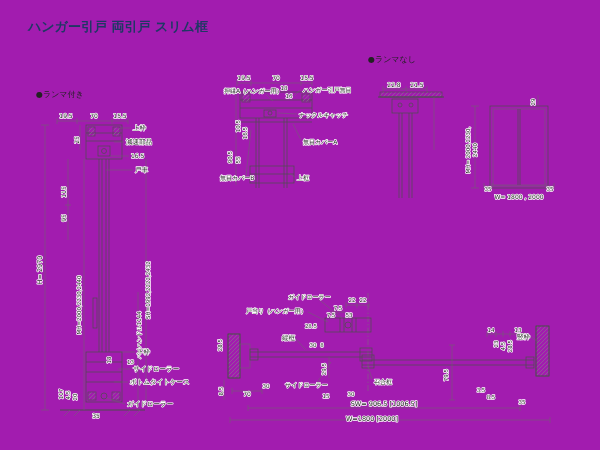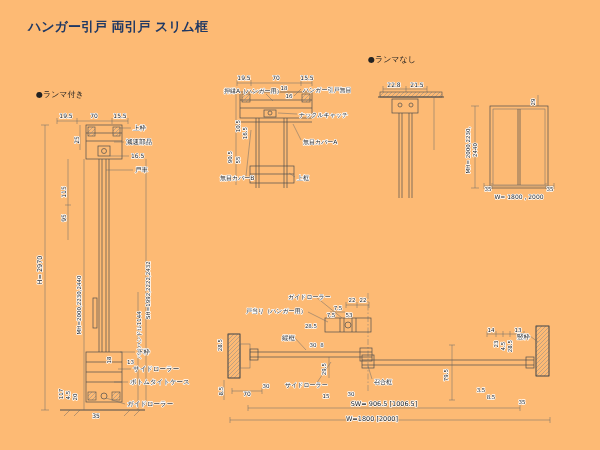--- a/index.html
+++ b/index.html
@@ -1,16 +1,16 @@
 <!DOCTYPE html>
 <html><head>
 <meta charset="utf-8">
 <style>
   html,body{margin:0;padding:0;background:#ffffff;}
-  .wrap{width:600px;height:450px;position:relative;background:#fdba74;overflow:hidden;}
+  .wrap{width:600px;height:450px;position:relative;background:#a21caf;overflow:hidden;}
   svg{font-family:"DejaVu Sans",sans-serif;display:block;}
   .geo line,.geo rect,.geo circle,.geo path{stroke:#4d4d4d;stroke-width:0.7;fill:none;}
   .geo .h{fill:url(#hatch);stroke:#4d4d4d;stroke-width:0.6;}
   .geo .thin{stroke:#6a6a6a;stroke-width:0.5;}
   .geo .thick{stroke-width:1.2;}
   .geo .dash{stroke:#777;stroke-width:0.5;stroke-dasharray:6 2 1.5 2;}
   .title{font-size:13px;font-weight:bold;}
   .sec{font-size:8px;fill:#222;}
   #labels-layer text{paint-order:stroke;stroke:#ffffff;stroke-width:1.5px;stroke-linejoin:round;}
 </style>

